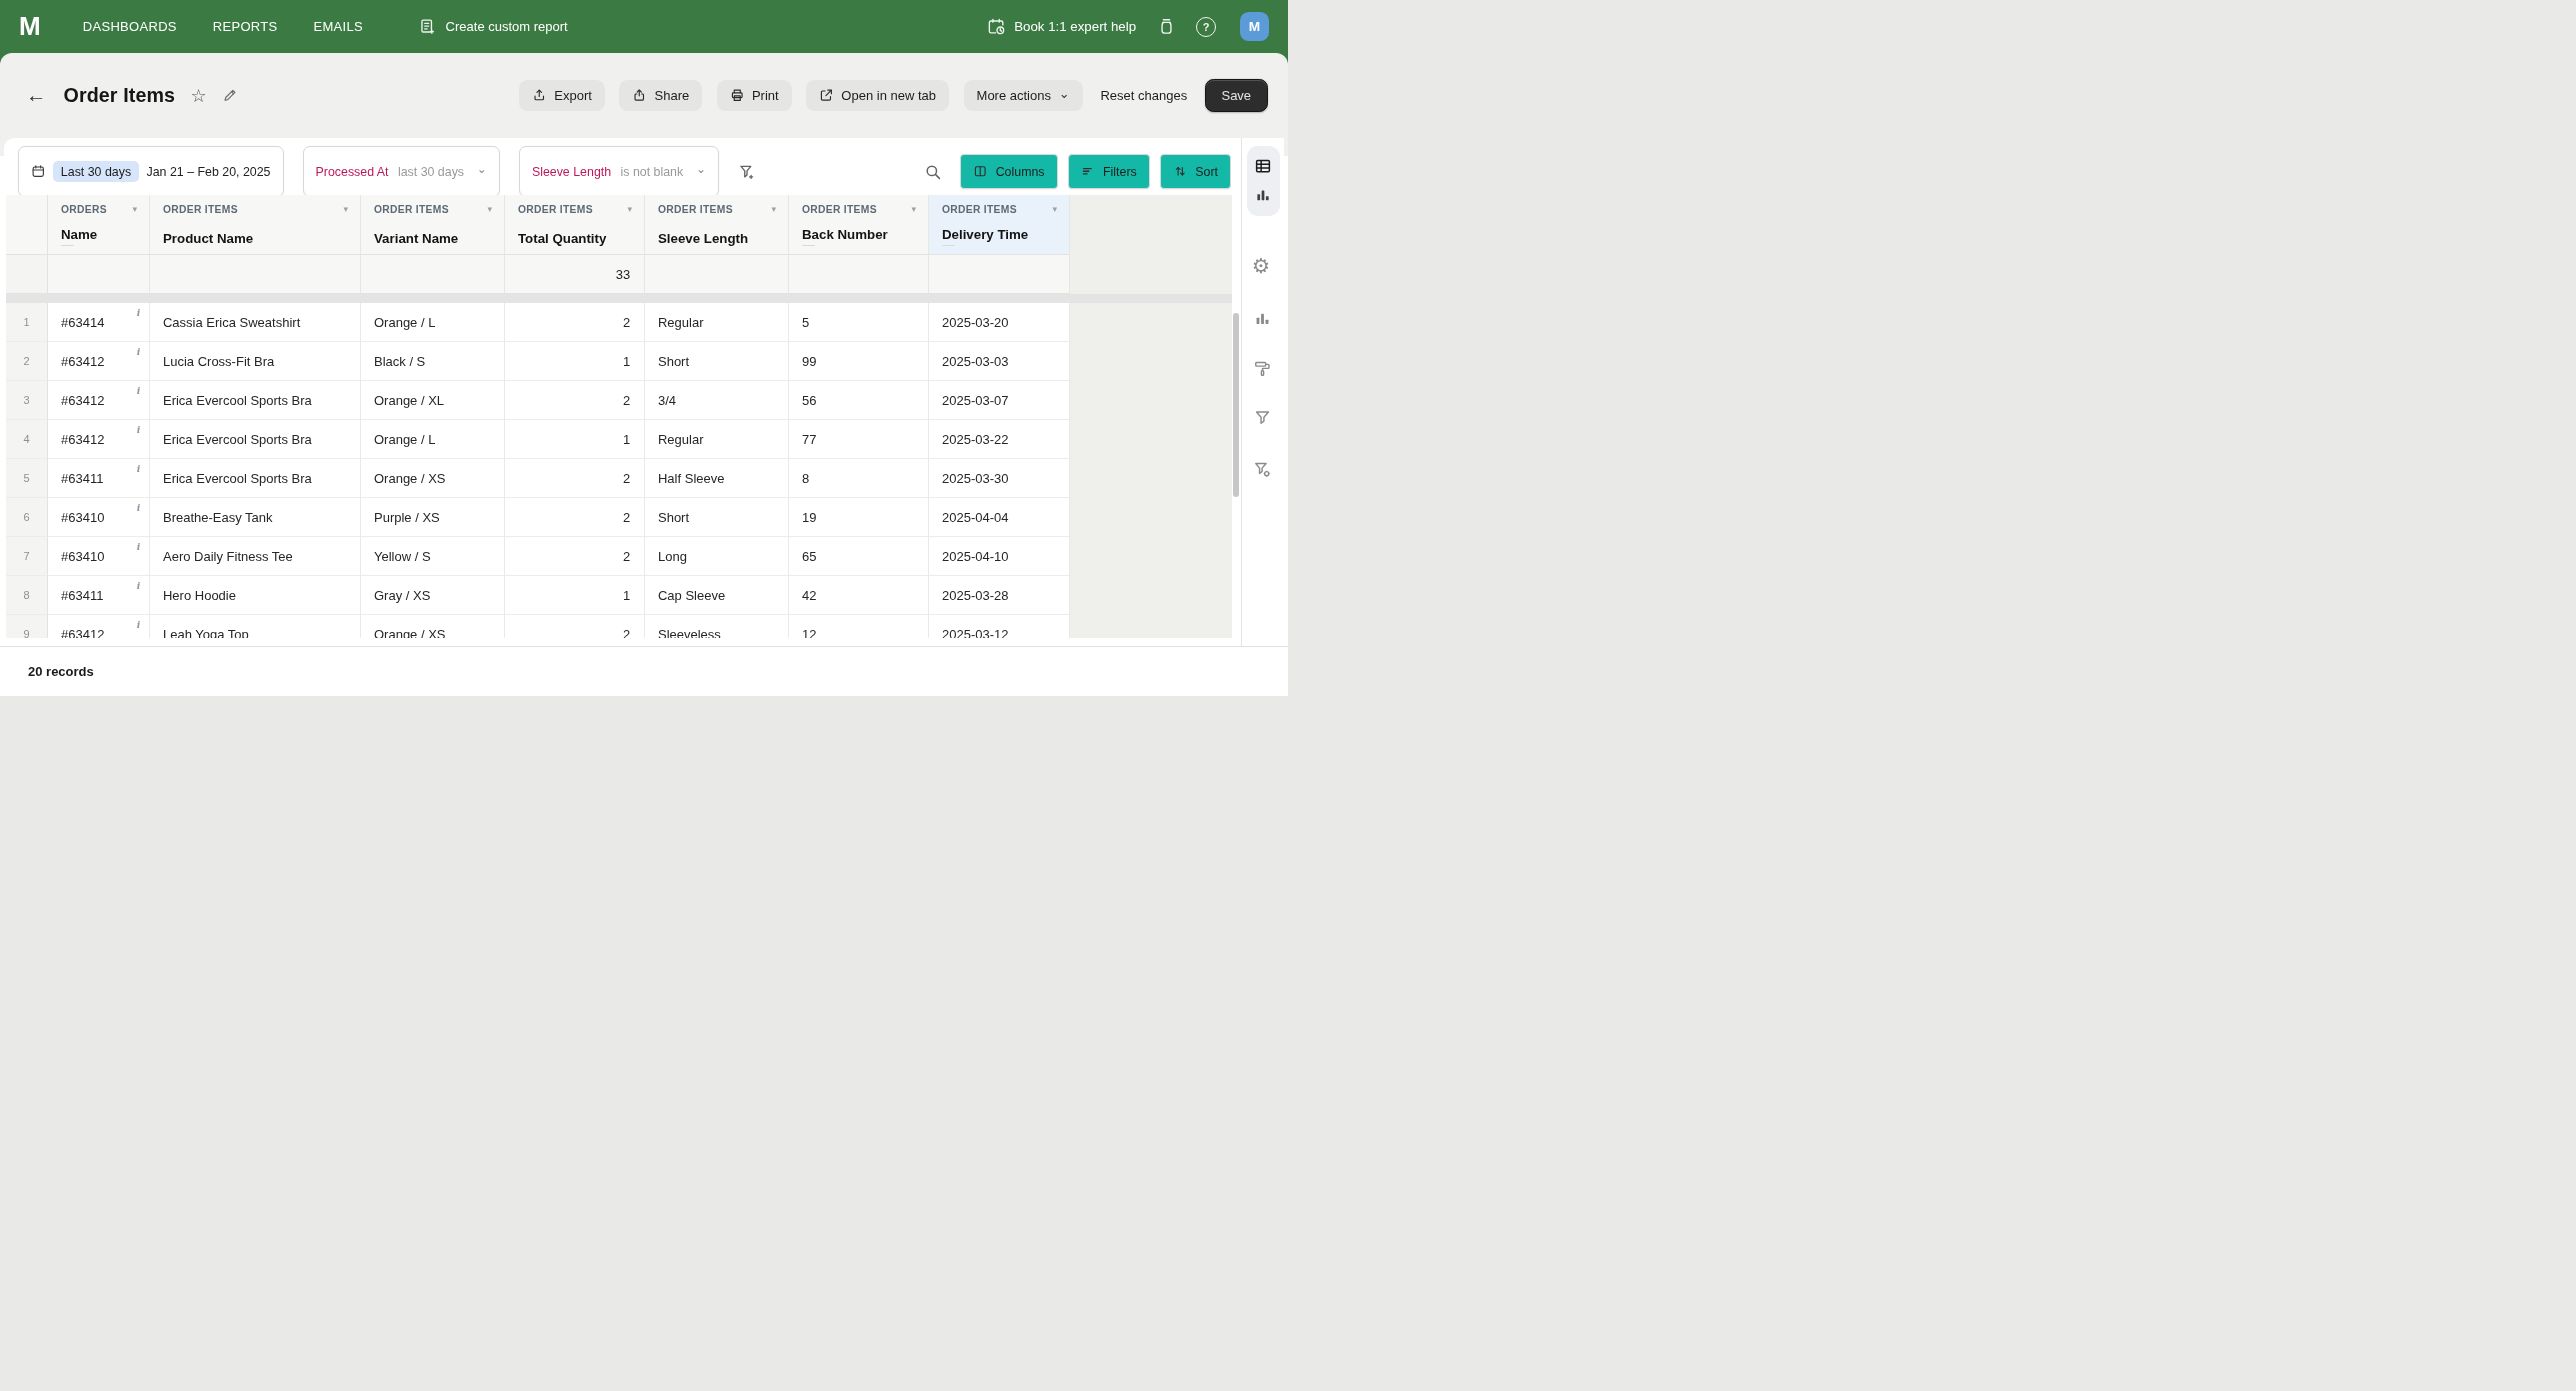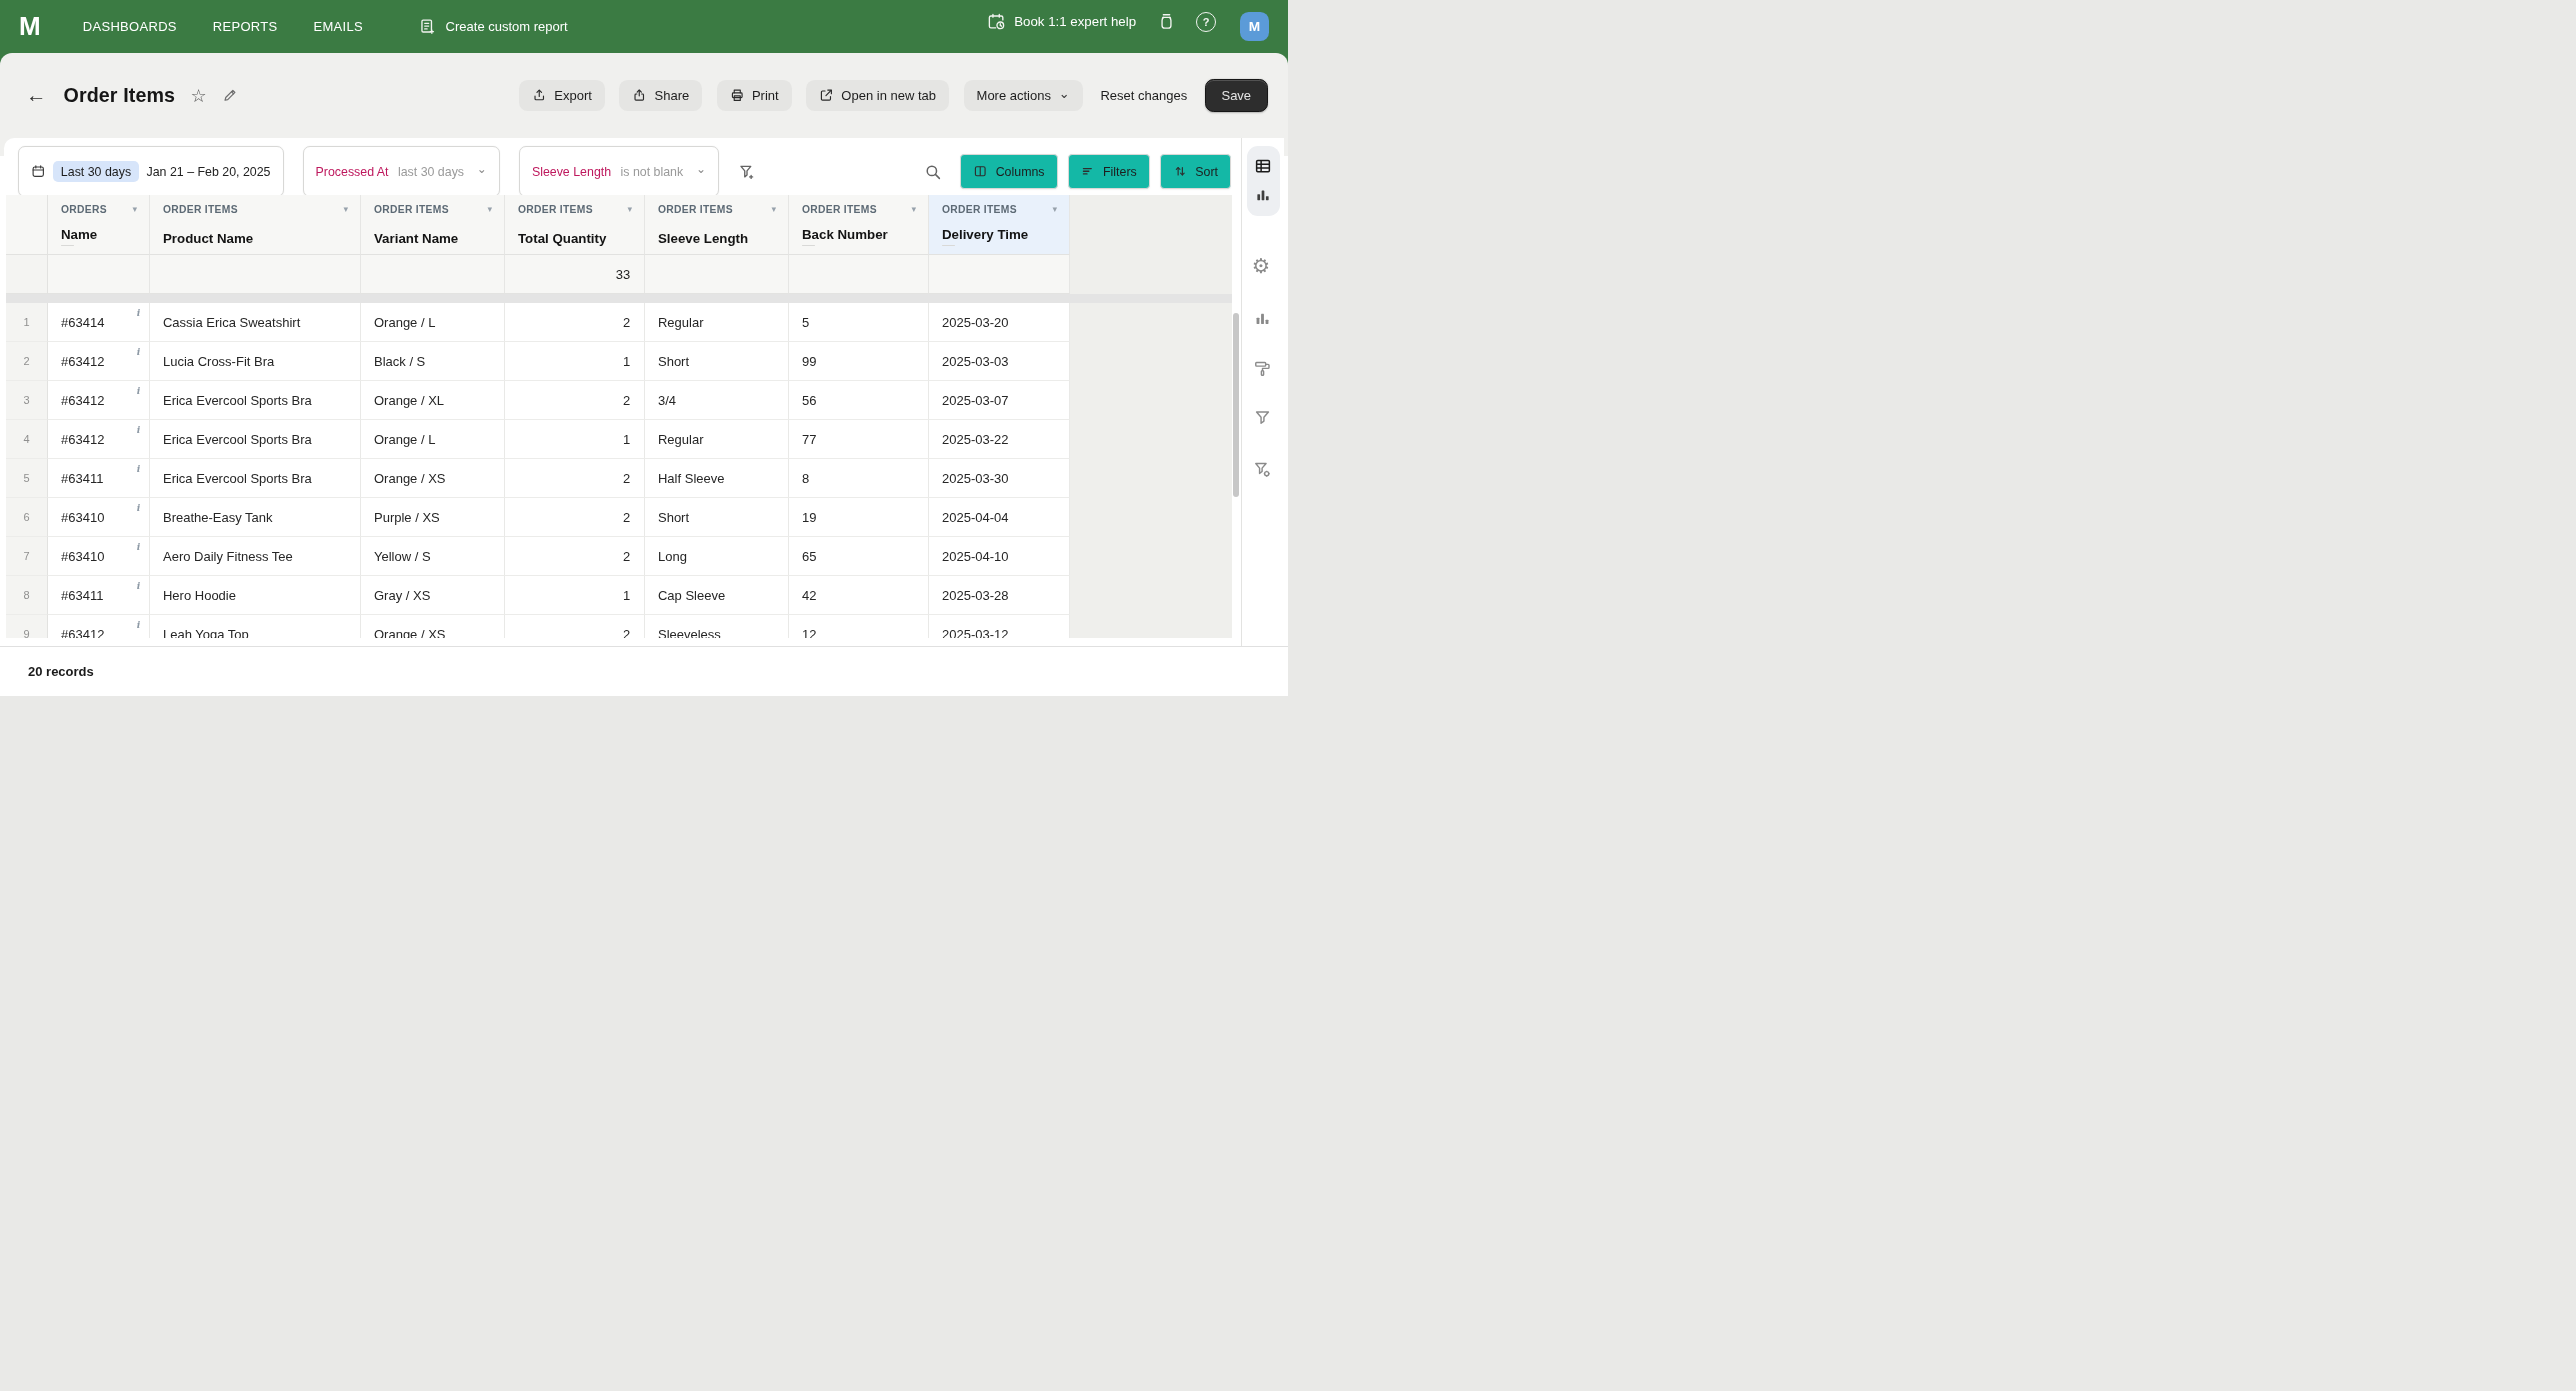--- a/index.html
+++ b/index.html
@@ -8,21 +8,21 @@
   svg{display:block;}
 
   
   .nav{position:absolute;left:0;top:0;width:1288px;height:65px;background:#3b7b43;z-index:1;
        display:flex;align-items:flex-start;}
   .nav-inner{height:53px;width:100%;display:flex;align-items:center;padding:0 19px;box-sizing:border-box;color:#fff;}
   .logo{font-size:26px;font-weight:700;letter-spacing:-0.9px;margin-right:43px;}
   .nav-items{display:flex;gap:36px;align-items:center;}
   .nav-item{font-size:13px;font-weight:500;letter-spacing:0.3px;cursor:pointer;}
   .create-report{display:flex;align-items:center;gap:8.6px;margin-left:55px;font-size:13px;font-weight:400;cursor:pointer;}
-  .nav-right{margin-left:auto;display:flex;align-items:flex-start;gap:20.5px;}
+  .nav-right{margin-left:auto;display:flex;align-items:center;gap:20.5px;}
   .expert-help{display:flex;align-items:center;gap:8.6px;font-size:13.3px;cursor:pointer;}
   .nav-icon{width:19px;height:19px;color:#f2f4f1;}
   .help-circle{width:18px;height:18px;border:1.5px solid #f2f4f1;border-radius:50%;display:flex;align-items:center;justify-content:center;
       font-size:11px;font-weight:700;color:#f2f4f1;cursor:pointer;}
   .avatar{width:29px;height:29px;border-radius:8.6px;background:#5b9bd8;color:#fff;display:flex;align-items:center;justify-content:center;
       font-size:13.7px;font-weight:700;margin-left:3.4px;cursor:pointer;}
 
   
   .band-bg{position:absolute;left:0;top:53px;width:1288px;height:103px;background:#f0f0ee;border-radius:12px 12px 0 0;z-index:2;}
   .band-row{position:absolute;left:0;top:53px;width:1288px;height:85px;z-index:3;display:flex;align-items:center;

